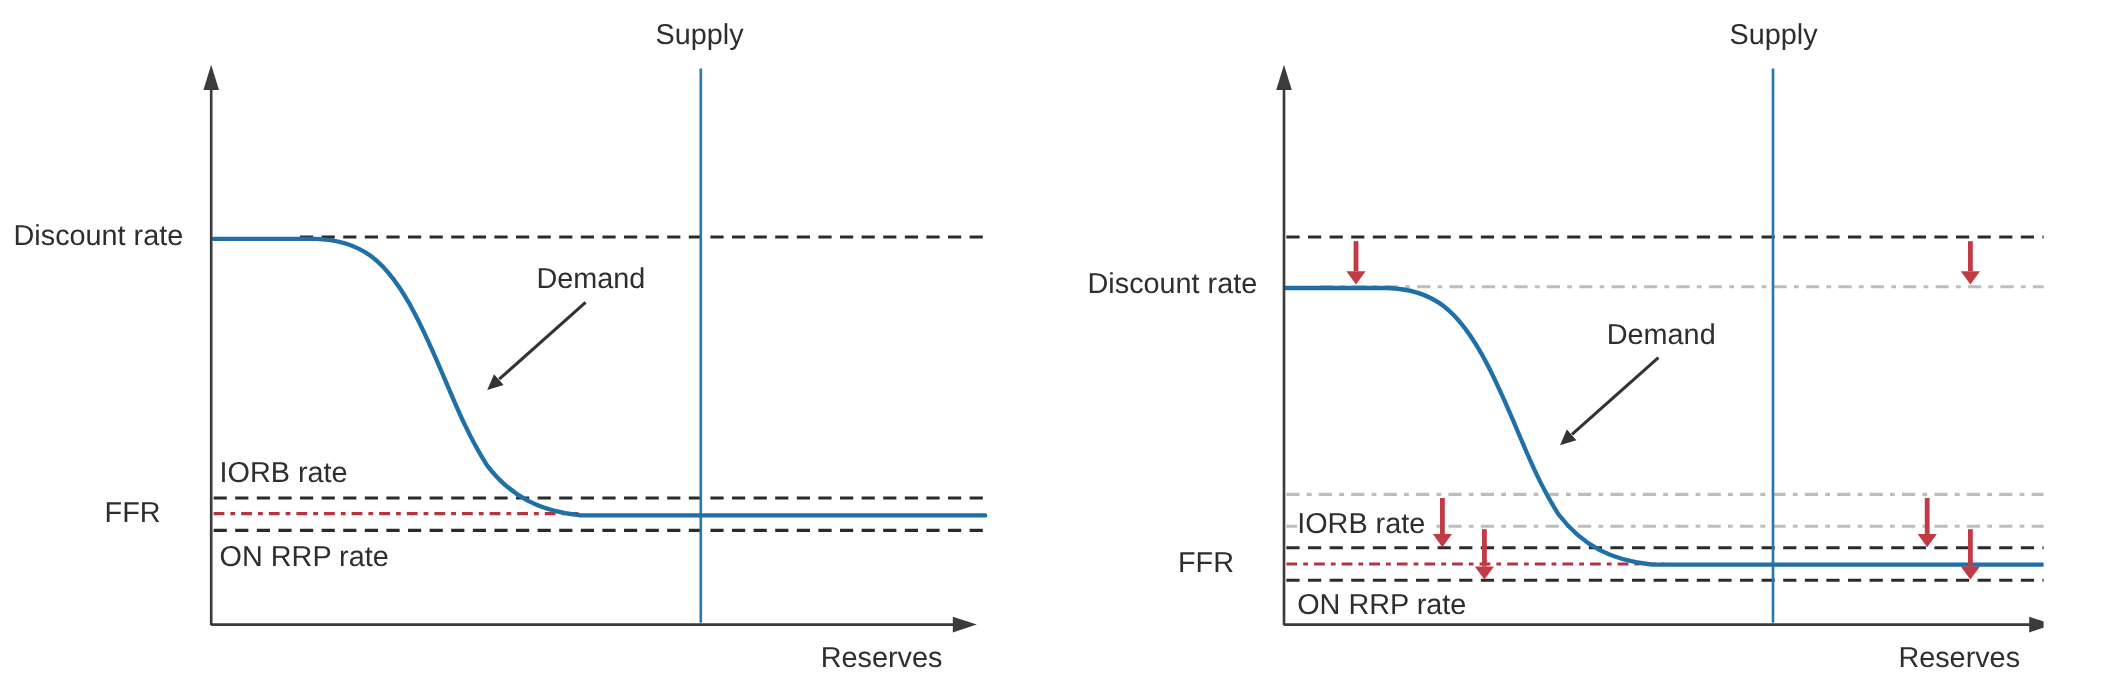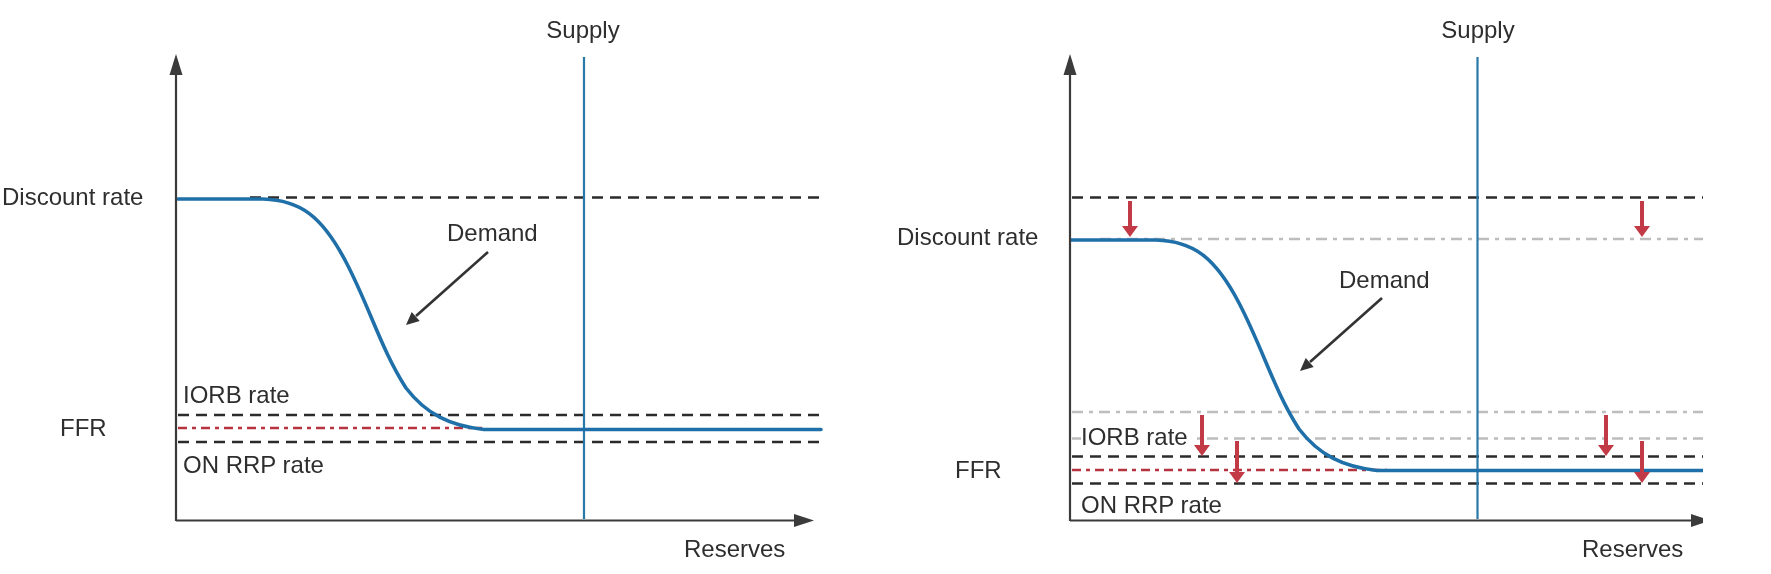--- a/index.html
+++ b/index.html
@@ -11,21 +11,21 @@
     overflow:hidden;
   }
   .figure svg{position:absolute;left:0;top:0;}
   .lbl{
     position:absolute;
     font-size:24px;
     line-height:1.1;
     color:#2e2e2e;
     white-space:nowrap;
   }
-  .lbl.right{text-align:left;}
+  .lbl.right{text-align:center;}
   .lbl.center{text-align:center;}
   .lbl.knockout{background:#ffffff;padding:0 4px 0 0;}
 </style>
 </head>
 <body>
 
 <div class="figure">
 
   <svg width="1771" height="574" viewBox="0 0 1771 574">
 

